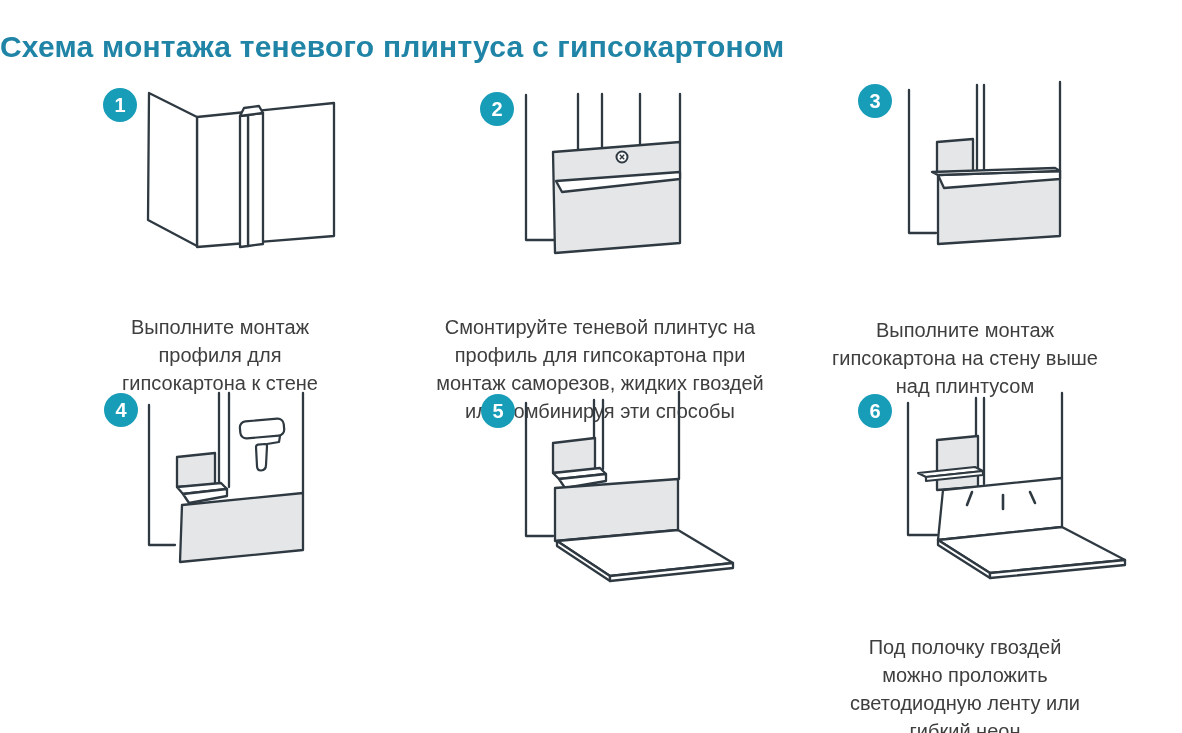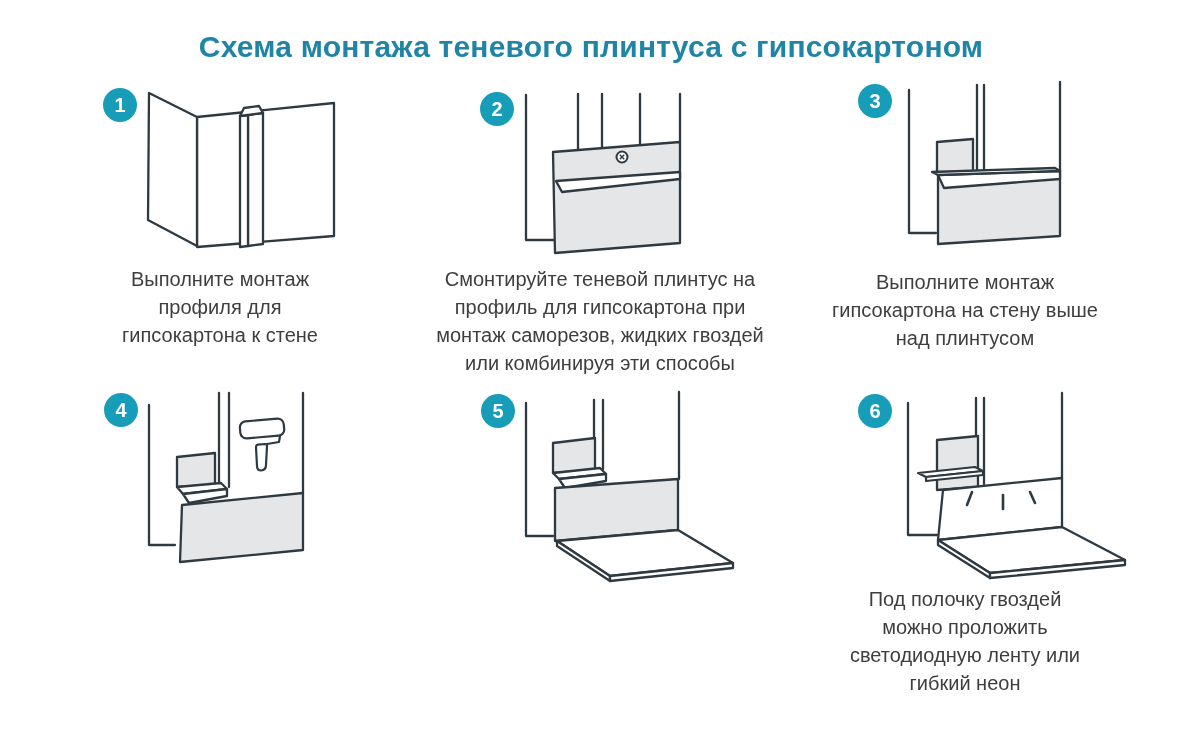--- a/index.html
+++ b/index.html
@@ -1,36 +1,36 @@
 <!DOCTYPE html>
 <html><head>
 <meta charset="utf-8">
 <style>
   html,body{margin:0;padding:0;background:#ffffff;}
   .page{position:relative;width:1182px;height:733px;background:#ffffff;overflow:hidden;
         font-family:"Liberation Sans",sans-serif;}
-  .title{position:absolute;top:30px;left:0;width:1182px;text-align:center;
+  .title{position:absolute;top:30px;left:0;width:1182px;text-align:left;
          font-size:30px;font-weight:bold;color:#1f84a6;letter-spacing:.2px;}
   .panel{position:absolute;}
   .figure{position:relative;width:100%;}
   .figure svg{position:absolute;}
   .badge{position:absolute;width:34px;height:34px;border-radius:50%;background:#189db8;
          color:#ffffff;font-size:20px;font-weight:bold;display:flex;align-items:center;
          justify-content:center;line-height:1;}
   .caption{position:absolute;left:0;width:100%;text-align:center;font-size:20px;
            line-height:28px;color:#3e3e3e;white-space:pre;}
   
   #p1{left:60px;top:84px;width:320px;height:300px;}   #p1 .figure{height:181px;}
   #p2{left:420px;top:84px;width:360px;height:310px;}  #p2 .figure{height:181px;}
   #p3{left:795px;top:80px;width:340px;height:300px;}  #p3 .figure{height:188px;}
   #p4{left:45px;top:390px;width:350px;height:340px;}  #p4 .figure{height:195px;}
   #p5{left:410px;top:390px;width:360px;height:340px;} #p5 .figure{height:197px;}
   #p6{left:795px;top:390px;width:340px;height:340px;} #p6 .figure{height:195px;}
   .caption{top:auto;}
-  .figure + .caption{position:static;display:block;}
+  .figure + .caption{position:static;display:block;margin-top:48px;}
   svg{overflow:visible;}
 </style>
 </head>
 <body>
 
 <div class="page">
 
   <div class="title">Схема монтажа теневого плинтуса с гипсокартоном</div>
 
   <div class="panel" id="p1">

